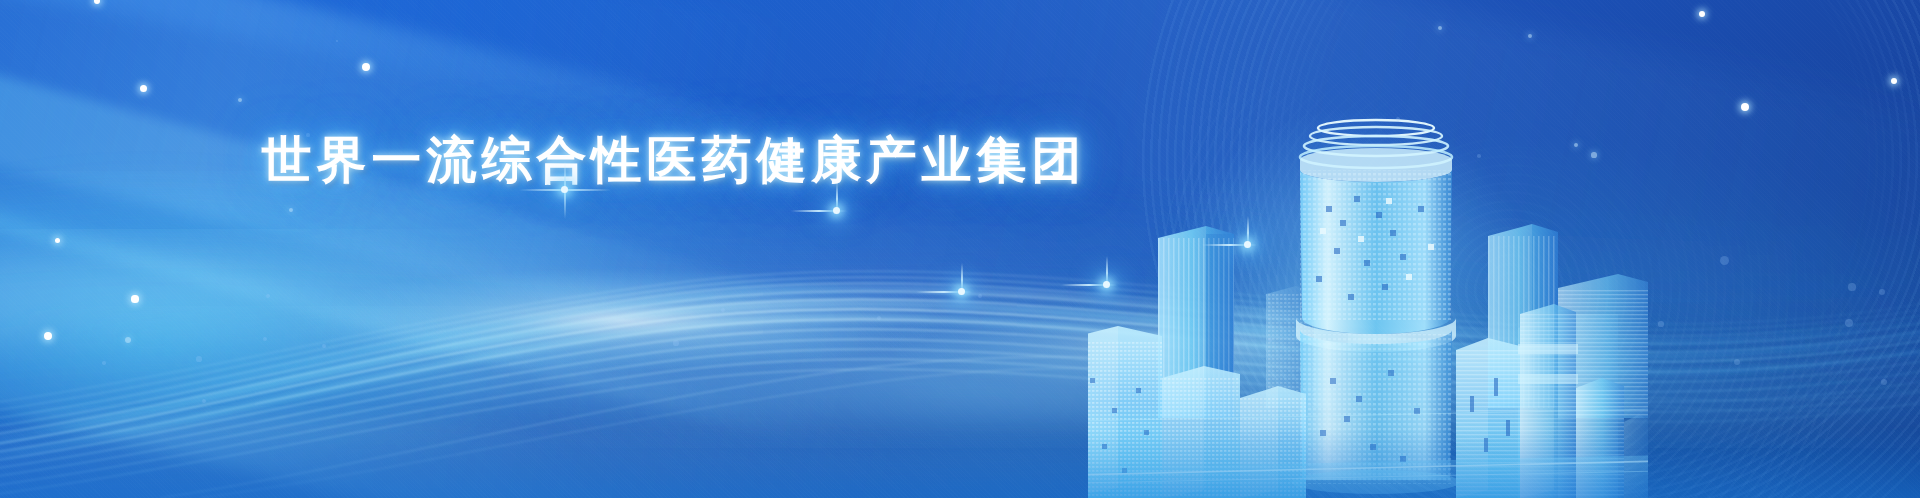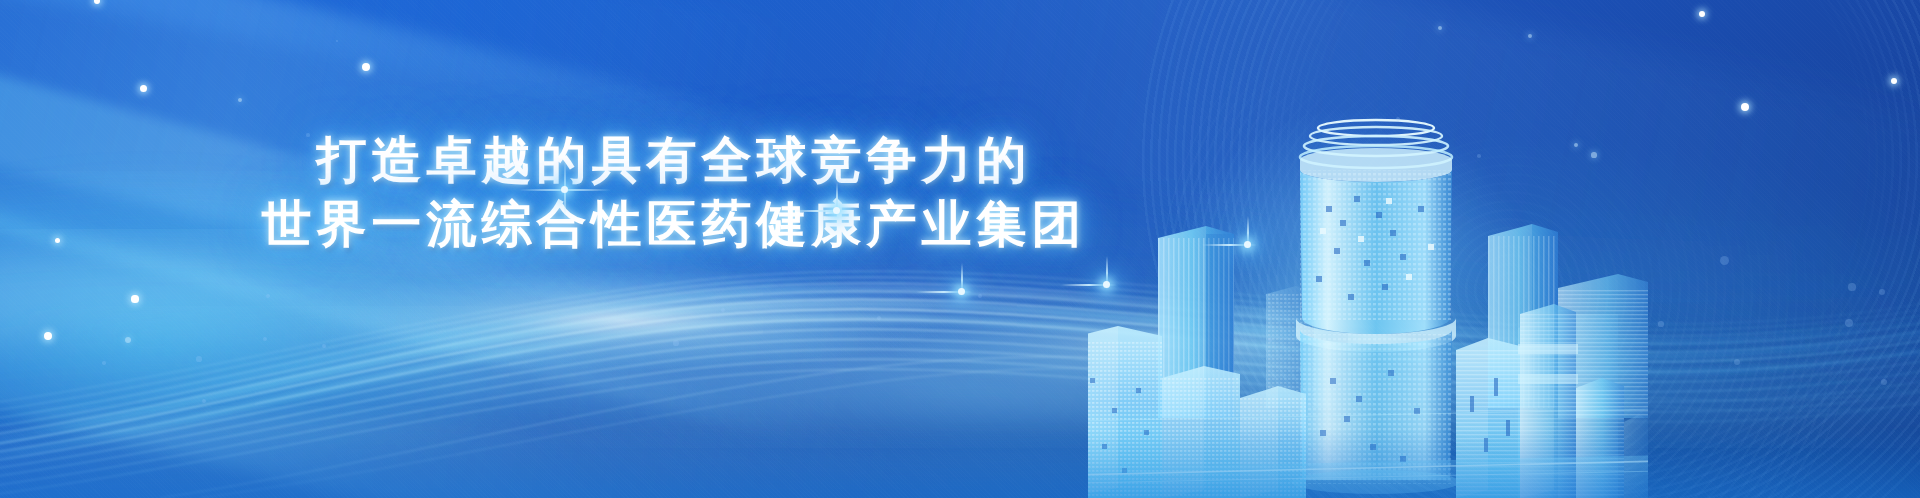--- a/index.html
+++ b/index.html
@@ -550,21 +550,20 @@
       <div class="dot faint" style="left: 1477.2px; top: 154.2px; width: 3.6px; height: 3.6px;"></div>
       <div class="dot faint" style="left: 1267.6px; top: 337.6px; width: 4.8px; height: 4.8px;"></div>
       <div class="dot faint" style="left: 673.4px; top: 340.4px; width: 5.2px; height: 5.2px;"></div>
       <div class="dot faint" style="left: 720.8px; top: 307.8px; width: 4.4px; height: 4.4px;"></div>
       <div class="dot faint" style="left: 876.6px; top: 315.6px; width: 4.8px; height: 4.8px;"></div>
       <div class="dot faint" style="left: 978px; top: 294px; width: 4px; height: 4px;"></div>
       <div class="dot faint" style="left: 265.6px; top: 293.6px; width: 4.8px; height: 4.8px;"></div>
     </div>
 
   <div class="headline">
-    <div class="hl-line">打造卓越的具有全球竞争力的</div>
     <div class="hl-line">世界一流综合性医药健康产业集团</div>
   </div>
 
   <div id="sparkle-layer">
       <div class="spark" style="left: 564px; top: 189px; width: 1px; height: 1px;">
         <span class="ray-h"></span>
         <span class="ray-v"></span>
         <span class="core"></span>
       </div>
       <div class="spark sm" style="left: 836px; top: 210px; width: 1px; height: 1px;">

